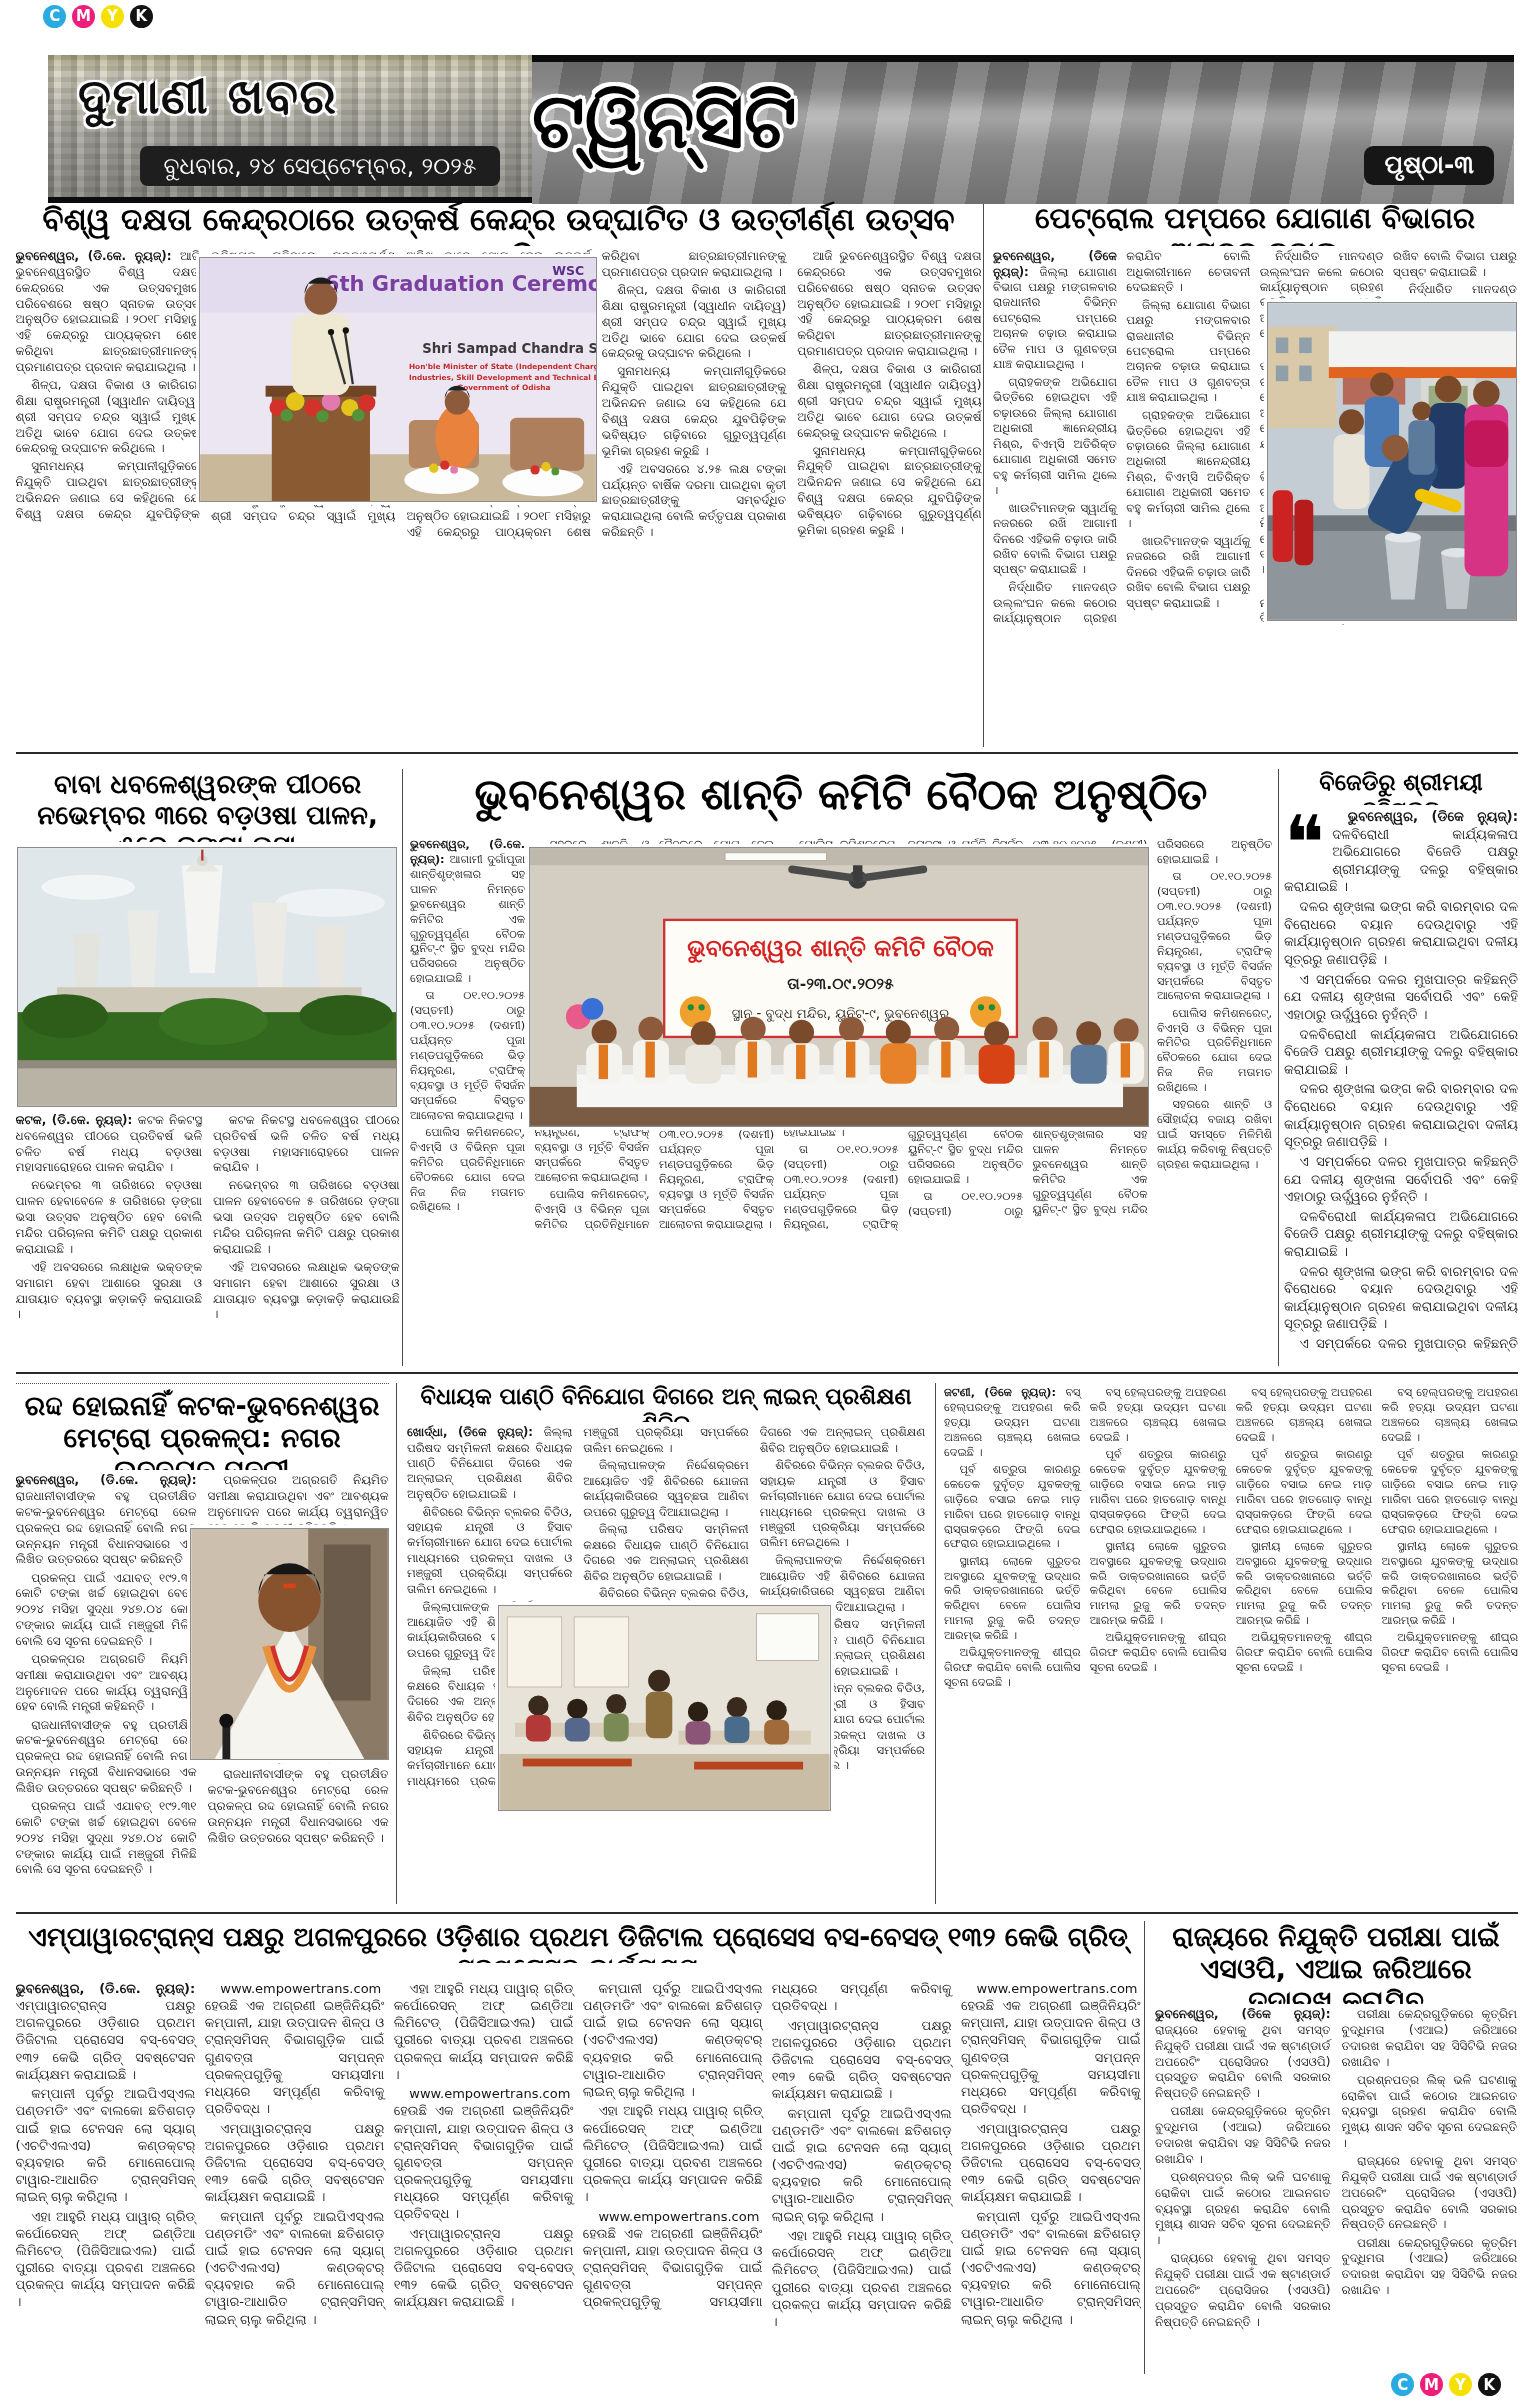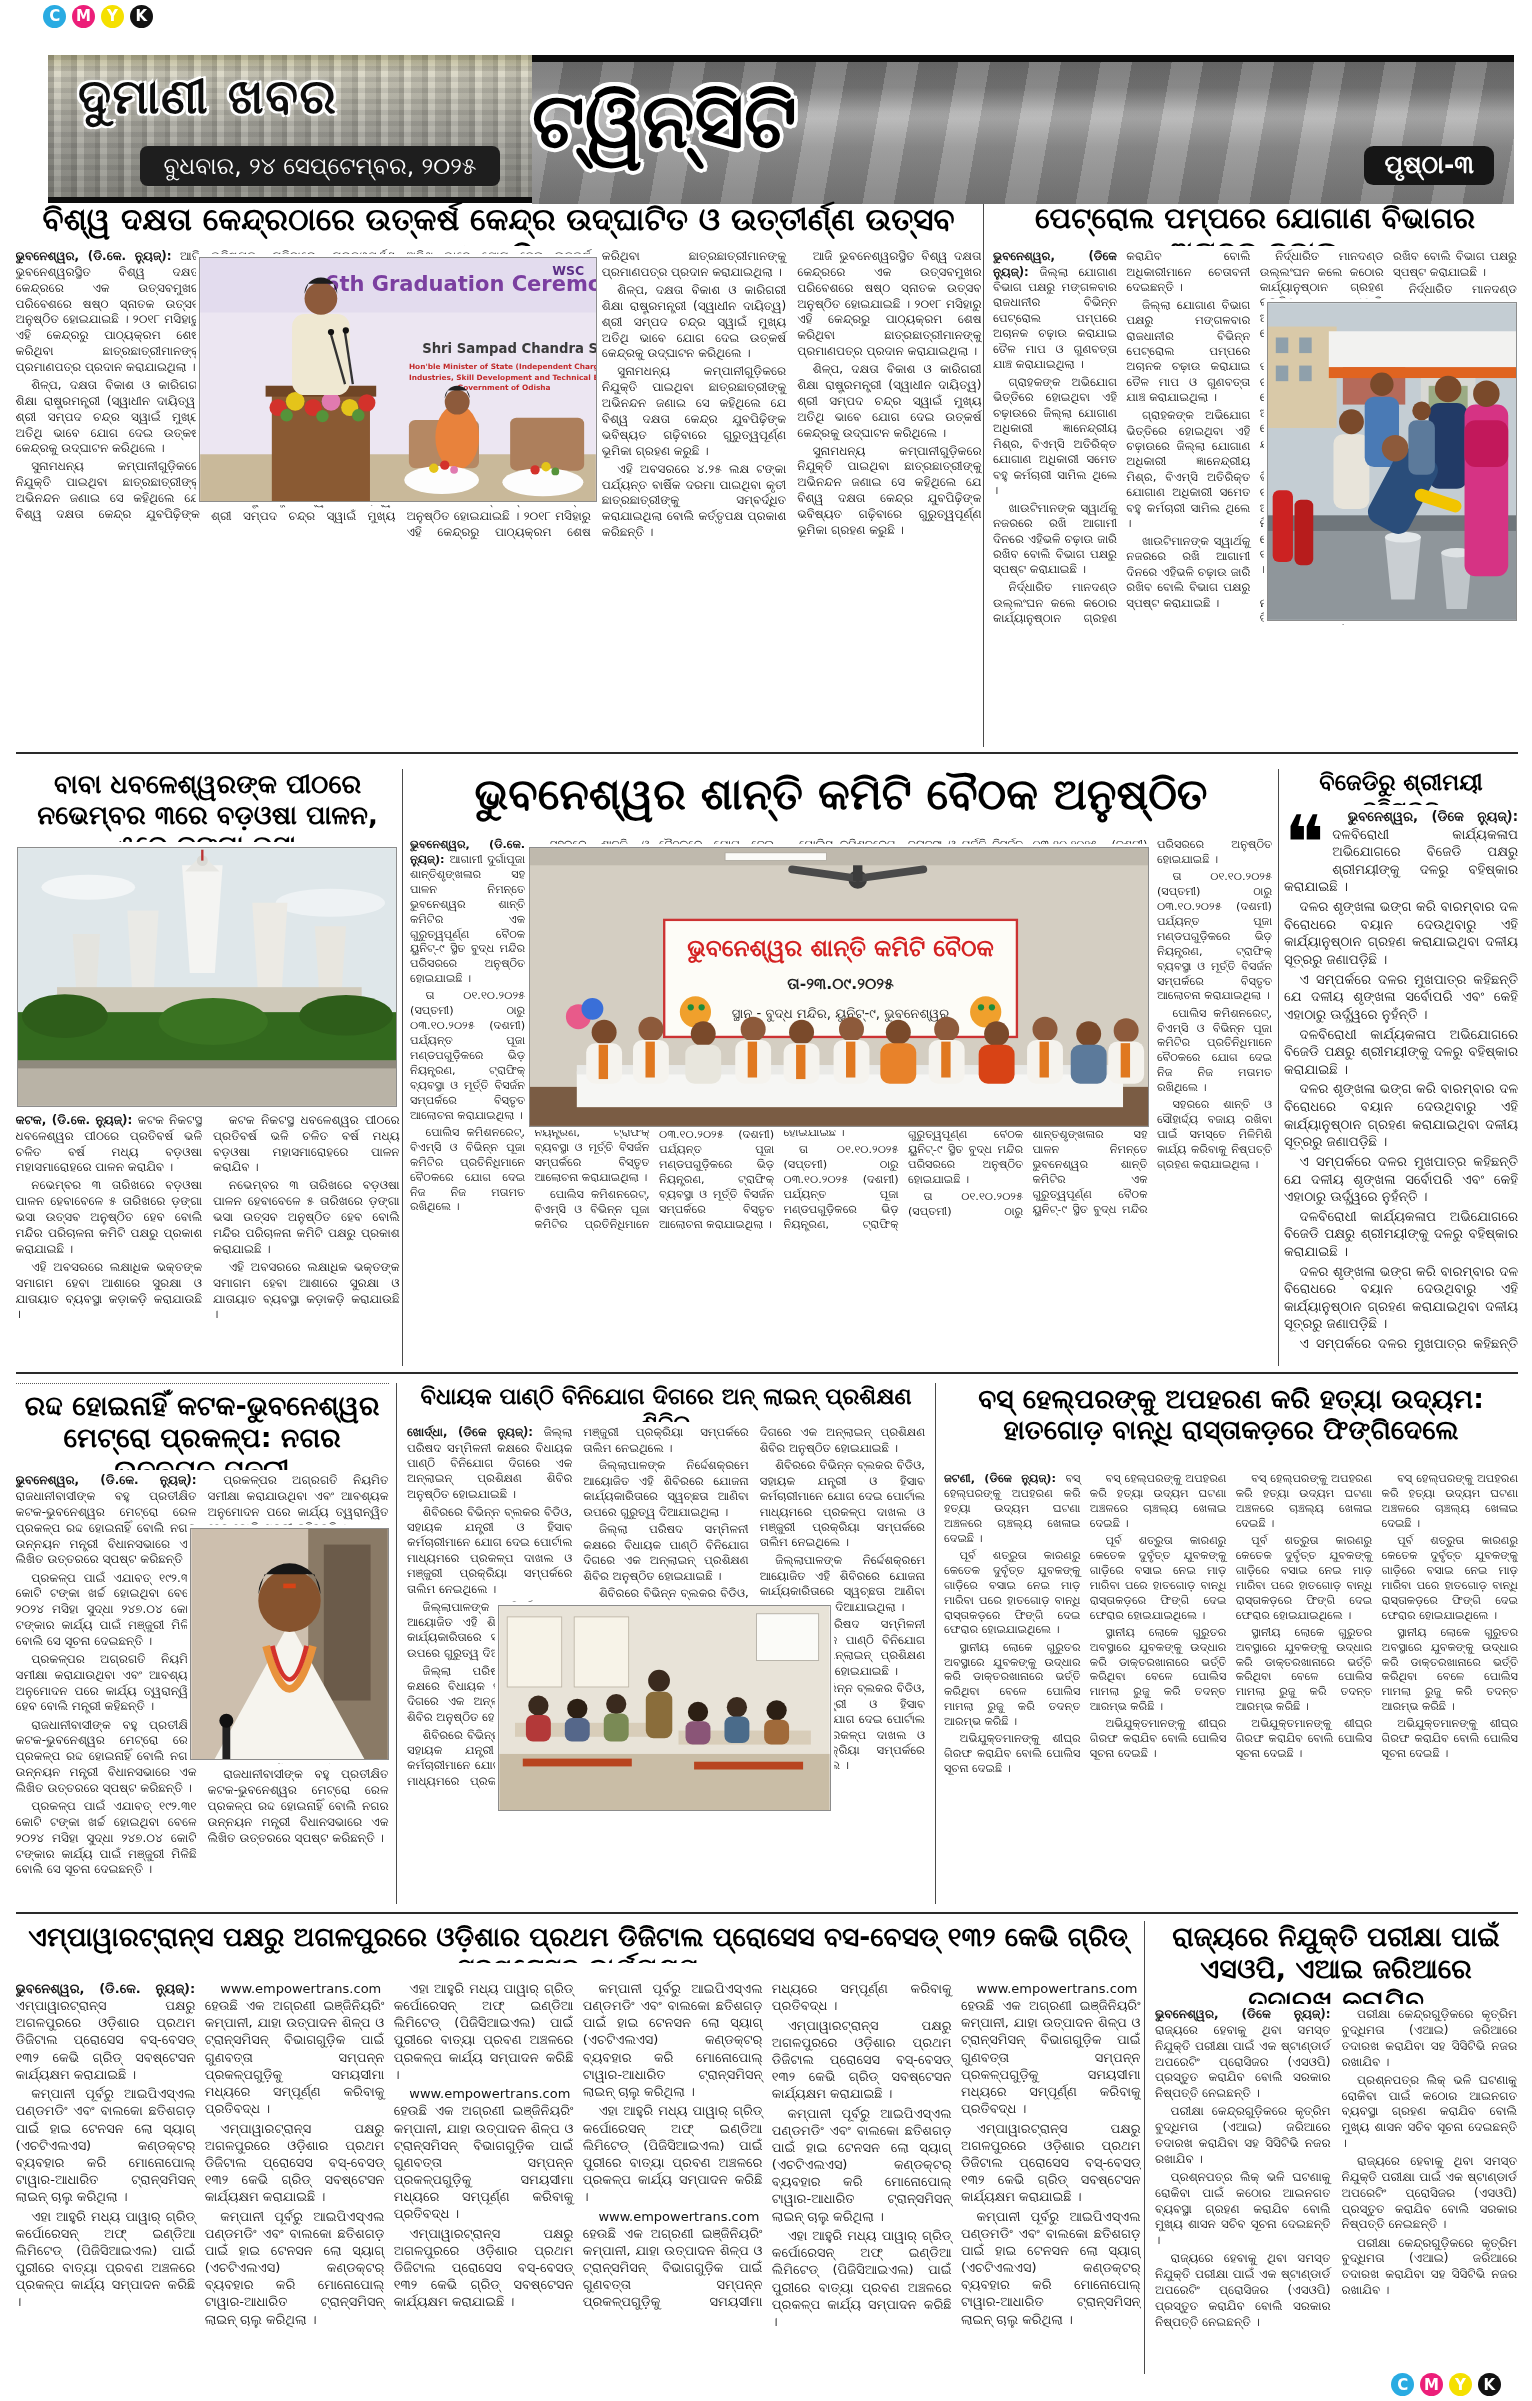--- a/index.html
+++ b/index.html
@@ -425,21 +425,20 @@
           <rect x="340" y="146" width="32" height="32" rx="9" fill="#a06a3a"></rect>
         <circle cx="205" cy="96" r="14" fill="#3a2a1e"></circle>
           <rect x="188" y="110" width="34" height="60" rx="10" fill="#8a6d3b"></rect>
         <rect x="30" y="196" width="140" height="10" fill="#b8441f"></rect>
         <rect x="250" y="200" width="140" height="10" fill="#b8441f"></rect>
       </svg>
     </div>
   </div>
 
   <div class="art" style="left:944px;top:1383px;width:574px;">
-    <div class="hl" style="font-size:26.5px;height:86px;">ବସ୍ ହେଲ୍ପରଙ୍କୁ ଅପହରଣ କରି ହତ୍ୟା ଉଦ୍ୟମ: ହାତଗୋଡ଼ ବାନ୍ଧି ରାସ୍ତାକଡ଼ରେ ଫିଙ୍ଗିଦେଲେ</div>
     <div class="body" style="height:428px;column-count:4;column-gap:9.4px;font-size:11.3px;margin-top:3.1px;">
         <p><b>ଜଟଣୀ, (ଡିକେ ନ୍ୟୁଜ୍): </b>ବସ୍ ହେଲ୍ପରଙ୍କୁ ଅପହରଣ କରି ହତ୍ୟା ଉଦ୍ୟମ ଘଟଣା ଅଞ୍ଚଳରେ ଚାଞ୍ଚଲ୍ୟ ଖେଳାଇ ଦେଇଛି ।</p>
         <p>ପୂର୍ବ ଶତ୍ରୁତା କାରଣରୁ କେତେକ ଦୁର୍ବୃତ୍ତ ଯୁବକଙ୍କୁ ଗାଡ଼ିରେ ବସାଇ ନେଇ ମାଡ଼ ମାରିବା ପରେ ହାତଗୋଡ଼ ବାନ୍ଧି ରାସ୍ତାକଡ଼ରେ ଫିଙ୍ଗି ଦେଇ ଫେରାର ହୋଇଯାଇଥିଲେ ।</p>
         <p>ସ୍ଥାନୀୟ ଲୋକେ ଗୁରୁତର ଅବସ୍ଥାରେ ଯୁବକଙ୍କୁ ଉଦ୍ଧାର କରି ଡାକ୍ତରଖାନାରେ ଭର୍ତ୍ତି କରିଥିବା ବେଳେ ପୋଲିସ ମାମଲା ରୁଜୁ କରି ତଦନ୍ତ ଆରମ୍ଭ କରିଛି ।</p>
         <p>ଅଭିଯୁକ୍ତମାନଙ୍କୁ ଶୀଘ୍ର ଗିରଫ କରାଯିବ ବୋଲି ପୋଲିସ ସୂଚନା ଦେଇଛି ।</p>
         <p>ବସ୍ ହେଲ୍ପରଙ୍କୁ ଅପହରଣ କରି ହତ୍ୟା ଉଦ୍ୟମ ଘଟଣା ଅଞ୍ଚଳରେ ଚାଞ୍ଚଲ୍ୟ ଖେଳାଇ ଦେଇଛି ।</p>
         <p>ପୂର୍ବ ଶତ୍ରୁତା କାରଣରୁ କେତେକ ଦୁର୍ବୃତ୍ତ ଯୁବକଙ୍କୁ ଗାଡ଼ିରେ ବସାଇ ନେଇ ମାଡ଼ ମାରିବା ପରେ ହାତଗୋଡ଼ ବାନ୍ଧି ରାସ୍ତାକଡ଼ରେ ଫିଙ୍ଗି ଦେଇ ଫେରାର ହୋଇଯାଇଥିଲେ ।</p>
         <p>ସ୍ଥାନୀୟ ଲୋକେ ଗୁରୁତର ଅବସ୍ଥାରେ ଯୁବକଙ୍କୁ ଉଦ୍ଧାର କରି ଡାକ୍ତରଖାନାରେ ଭର୍ତ୍ତି କରିଥିବା ବେଳେ ପୋଲିସ ମାମଲା ରୁଜୁ କରି ତଦନ୍ତ ଆରମ୍ଭ କରିଛି ।</p>
         <p>ଅଭିଯୁକ୍ତମାନଙ୍କୁ ଶୀଘ୍ର ଗିରଫ କରାଯିବ ବୋଲି ପୋଲିସ ସୂଚନା ଦେଇଛି ।</p>
         <p>ବସ୍ ହେଲ୍ପରଙ୍କୁ ଅପହରଣ କରି ହତ୍ୟା ଉଦ୍ୟମ ଘଟଣା ଅଞ୍ଚଳରେ ଚାଞ୍ଚଲ୍ୟ ଖେଳାଇ ଦେଇଛି ।</p>

